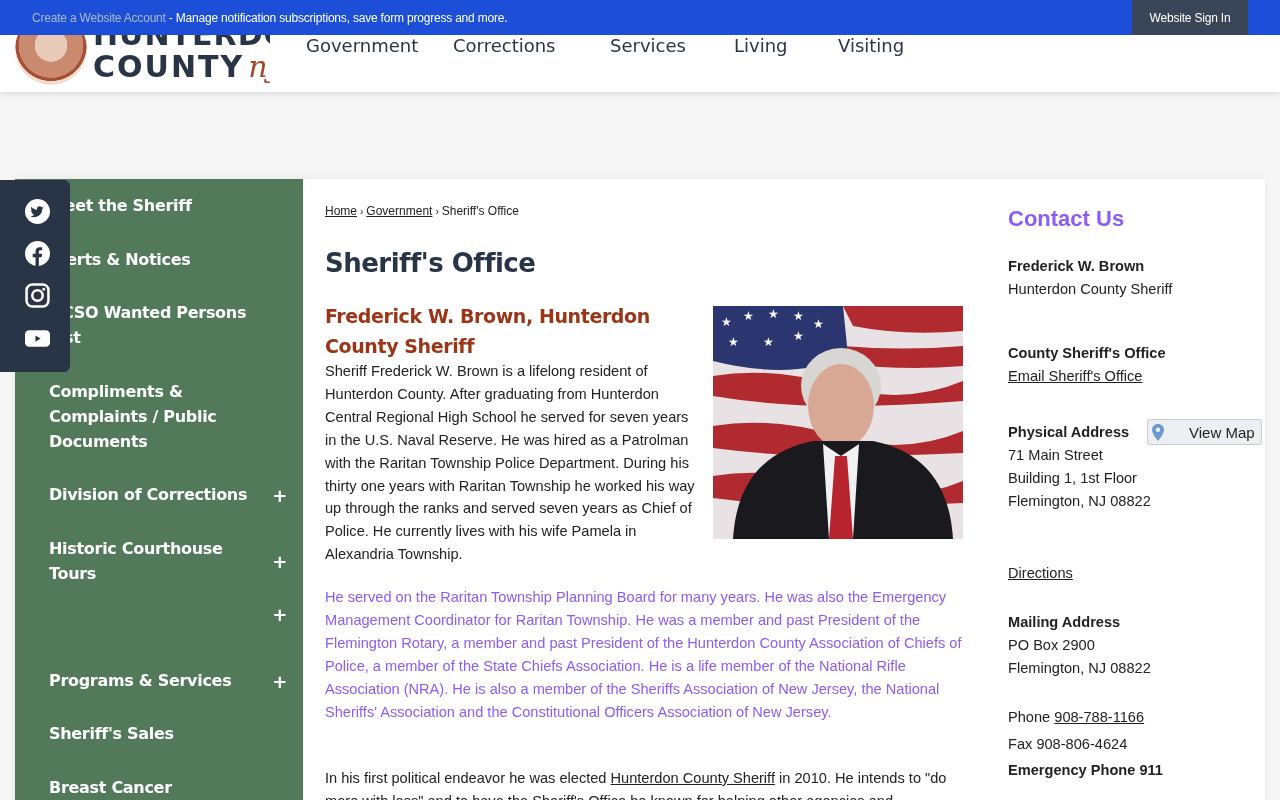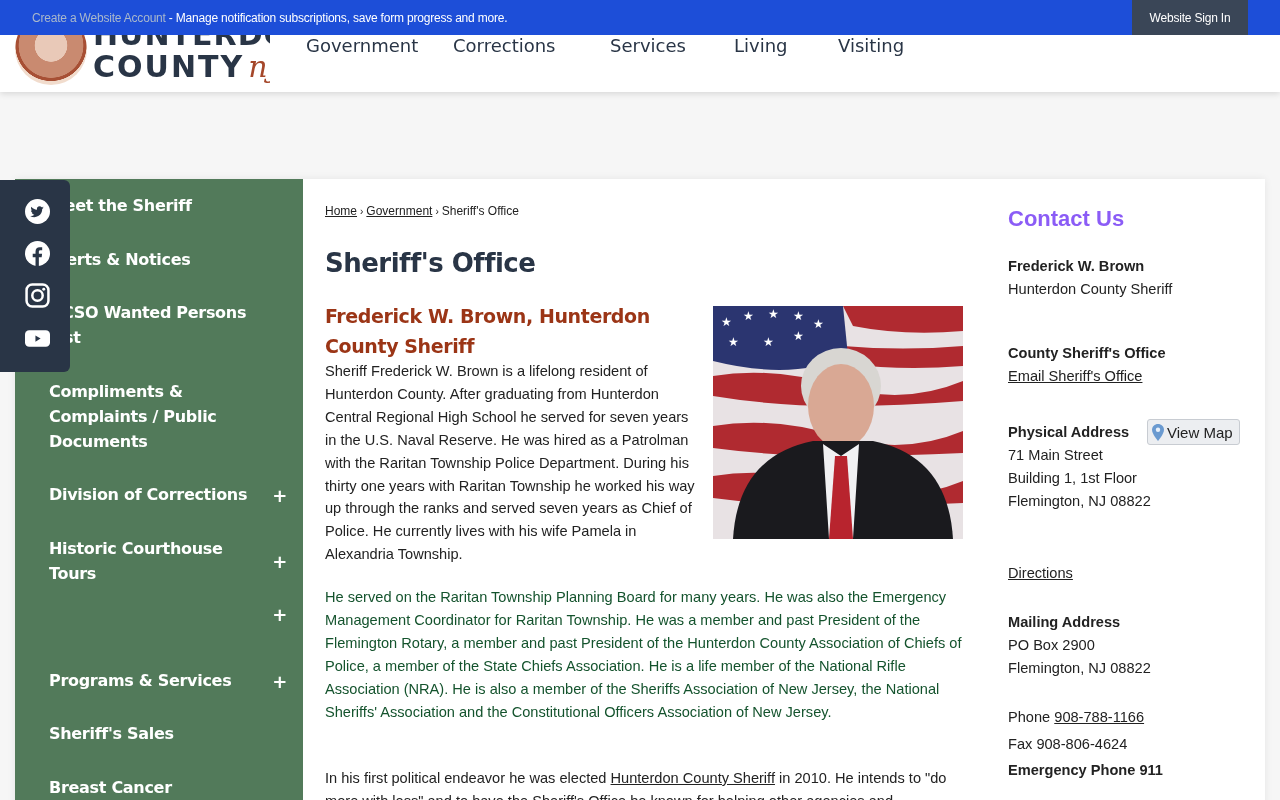--- a/index.html
+++ b/index.html
@@ -49,31 +49,31 @@
 
   
   .main { position: absolute; left: 325px; top: 200px; width: 640px; }
   .breadcrumb { font-size: 12px; color: #222; position: absolute; top: 4px; left: 0; white-space: nowrap; }
   .breadcrumb a { color: #222; text-decoration: underline; }
   .breadcrumb .sep { font-size: 10px; margin: 0 3px; }
   .page-title { position: absolute; top: 48px; left: 0; font-family: "DejaVu Sans", sans-serif; font-weight: bold; font-size: 26px; color: #293546; letter-spacing: -0.5px; white-space: nowrap; }
   .subhead { position: absolute; top: 101px; left: 0; width: 360px; font-family: "DejaVu Sans", sans-serif; font-weight: bold; font-size: 19px; color: #9b3516; line-height: 30px; letter-spacing: -0.4px; }
   .photo { position: absolute; left: 388px; top: 106px; width: 250px; height: 233px; overflow: hidden; background: #c9c4c8; }
   .p1 { position: absolute; top: 160px; left: 0; width: 375px; font-size: 14.6px; line-height: 22.9px; color: #222; }
-  .p2 { position: absolute; top: 386px; left: 0; width: 640px; font-size: 14.6px; line-height: 22.9px; color: #14532d; }
+  .p2 { position: absolute; top: 386px; left: 0; width: 640px; font-size: 14.6px; line-height: 22.9px; color: #8b5cf6; }
   .p3 { position: absolute; top: 567px; left: 0; width: 640px; font-size: 14.6px; line-height: 22.9px; color: #222; }
   .p3 a { color: #222; text-decoration: underline; }
 
   
   .contact { position: absolute; left: 1008px; top: 200px; width: 240px; font-size: 14.6px; color: #222; }
   .contact .title { position: absolute; top: 6px; font-weight: bold; font-size: 22px; color: #8b5cf6; white-space: nowrap; }
   .contact .blk { position: absolute; left: 0; line-height: 23px; white-space: nowrap; }
   .contact b { font-weight: bold; }
   .contact a { color: #222; text-decoration: underline; }
-  .viewmap { position: absolute; left: 139px; top: -12px; height: 26px; padding: 0 6px 0 4px; background: #eceef1; border: 1px solid #c8ccd2; border-radius: 3px; font-size: 15px; color: #222; display: flex; align-items: center; cursor: pointer; }
+  .viewmap { position: absolute; left: 139px; top: -12px; height: 26px; padding: 0 6px 0 4px; background: #eceef1; border: 1px solid #c8ccd2; border-radius: 3px; font-size: 15px; color: #222; display: flex; align-items: center; cursor: pointer; gap: 22px; }
 </style>
 </head>
 <body>
 
 <div class="header">
   <div class="logo">
     <div class="seal"></div>
     <div class="logo-text">
       <div class="logo-line1">HUNTERDON</div>
       <div class="logo-line2"><span>COUNTY</span><span class="logo-nj">nj</span></div>

